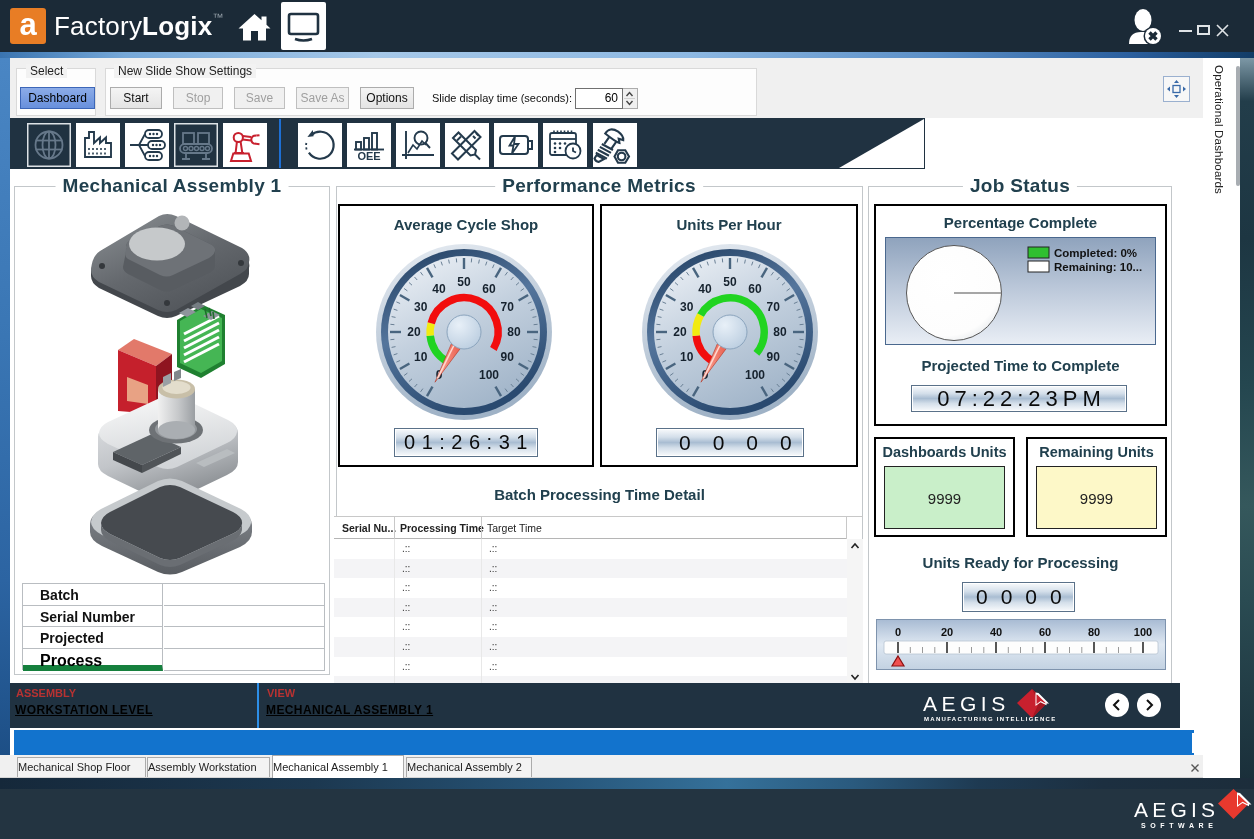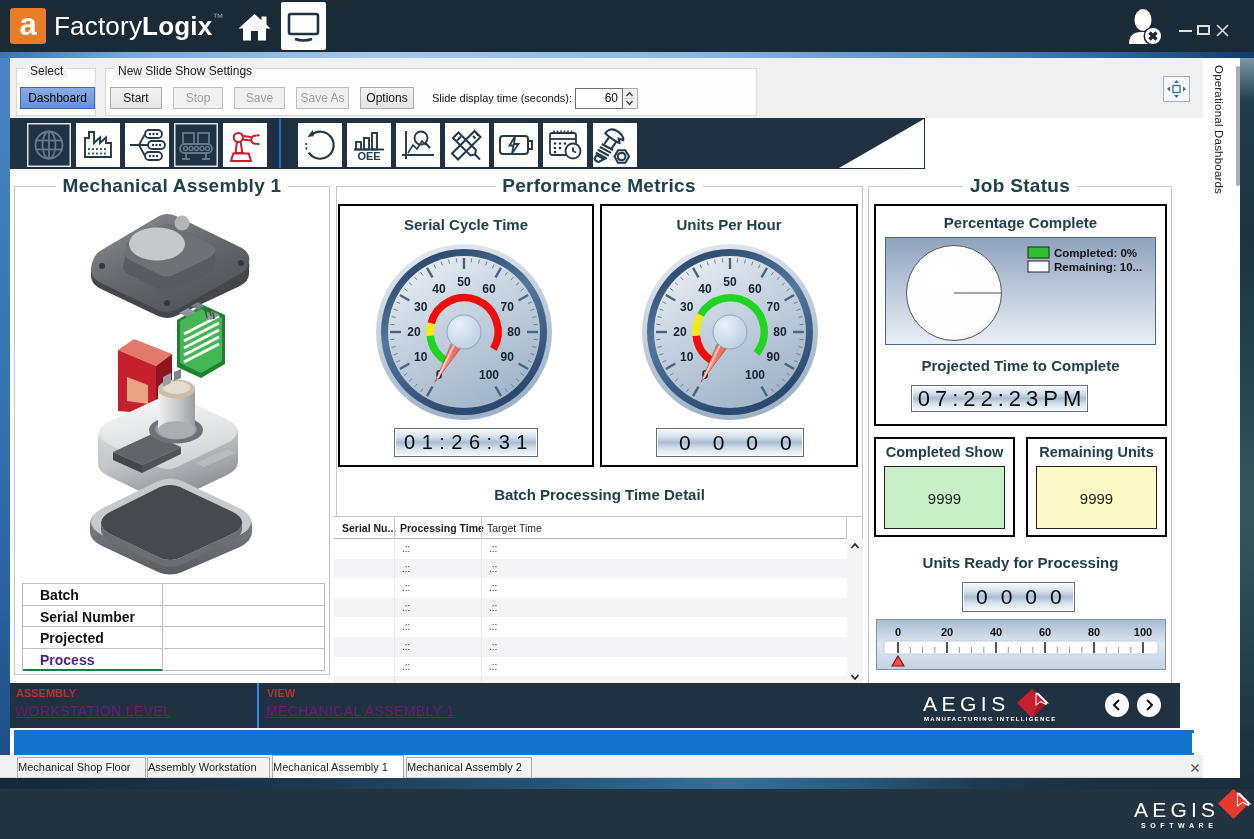--- a/index.html
+++ b/index.html
@@ -26,21 +26,21 @@
 .ibtn { position:absolute; top:4px; width:44px; height:44px; background:#fff; }
 .ibtn.dark { background:#203241; box-shadow:0 0 0 1.5px #dde2e6 inset; }
 .content { left:10px; top:169px; width:1193px; height:514px; background:#fff; }
 .fieldset { position:absolute; border:1px solid #c3c7ca; }
 .ftitle { position:absolute; font-weight:bold; font-size:19px; color:#21404e; background:#fff; padding:0 7px; white-space:nowrap; letter-spacing:0.3px; transform:translateX(-50%); }
 .blackbox { position:absolute; border:2px solid #000; background:#fff; }
 .boxtitle { position:absolute; width:100%; text-align:center; font-weight:bold; font-size:15px; color:#21404e; }
 .digital { position:absolute; background:linear-gradient(180deg,#f8fafc 0%,#d4dfea 30%,#a9bdd2 50%,#d4dfea 70%,#f8fafc 100%); border:1px solid #5a7189; box-shadow:inset 0 0 0 1px #fff; text-align:center; color:#0a0a0a; }
 .ctxbar { left:10px; top:683px; width:1170px; height:45px; background:#203241; }
 .ctxlabel { position:absolute; color:#b83232; font-weight:bold; font-size:11px; }
-.ctxval { position:absolute; color:#701a75; font-weight:normal; font-size:14px; text-decoration:underline; letter-spacing:0.4px; }
+.ctxval { position:absolute; color:#000000; font-weight:bold; font-size:12px; text-decoration:underline; letter-spacing:0.4px; }
 .bluebar { left:14px; top:730px; width:1180px; height:25px; background:#1273cd; }
 .tabstrip { left:0; top:755px; width:1203px; height:23px; background:#f0f0f0; border-bottom:1px solid #d5d5d5; }
 .tab { position:absolute; top:757px; height:20px; background:#f3f3f3; border:1px solid #ababab; border-bottom:none; font-size:11px; color:#222; line-height:19px; }
 .tab.active { top:755px; height:23px; background:#fff; z-index:2; line-height:22px; }
 .footer { left:0; top:778px; width:1254px; height:61px; background:#233441; }
 .rightdock { left:1203px; top:58px; width:37px; height:722px; background:#fff; }
 .rightedge { left:1240px; top:58px; width:14px; height:722px; background:linear-gradient(180deg,#7d98a6 0%,#223d4a 6%,#1d3642 25%,#24464f 45%,#35585c 62%,#2a4b52 75%,#1a2f3a 100%); }
 .vtext { position:absolute; writing-mode:vertical-rl; font-size:11.5px; color:#222; letter-spacing:0.2px; }
 </style>
 </head>
@@ -346,29 +346,29 @@
 </svg>
 
 <div class="abs" style="left:22px;top:583px;width:303px;height:87px;border:1px solid #b9bdc1;border-bottom:none">
   <div style="position:relative;width:100%;height:100%">
     <div style="position:absolute;left:0;top:0;width:140px;height:21.7px;border-bottom:1px solid #b9bdc1;border-right:1px solid #b9bdc1;font-weight:bold;font-size:14px;padding:3px 7px 0 17px;color:#111">Batch</div>
     <div style="position:absolute;left:141px;top:0;width:161px;height:21.7px;border-bottom:1px solid #b9bdc1"></div>
     <div style="position:absolute;left:0;top:21.7px;width:140px;height:21.7px;border-bottom:1px solid #b9bdc1;border-right:1px solid #b9bdc1;font-weight:bold;font-size:14px;padding:3px 0 0 17px;color:#111">Serial Number</div>
     <div style="position:absolute;left:141px;top:21.7px;width:161px;height:21.7px;border-bottom:1px solid #b9bdc1"></div>
     <div style="position:absolute;left:0;top:43.4px;width:140px;height:21.7px;border-bottom:1px solid #b9bdc1;border-right:1px solid #b9bdc1;font-weight:bold;font-size:14px;padding:3px 0 0 17px;color:#111">Projected</div>
     <div style="position:absolute;left:141px;top:43.4px;width:161px;height:21.7px;border-bottom:1px solid #b9bdc1"></div>
-    <div style="position:absolute;left:0;top:65.1px;width:140px;height:21.9px;border-bottom:2px solid #15803d;border-right:1px solid #b9bdc1;font-weight:bold;font-size:14px;padding:3px 0 0 17px;color:#4c1d95">Process</div>
+    <div style="position:absolute;left:0;top:65.1px;width:140px;height:21.9px;border-bottom:6px solid #15803d;border-right:1px solid #b9bdc1;font-weight:bold;font-size:16px;padding:3px 0 0 17px;color:#000000">Process</div>
     <div style="position:absolute;left:141px;top:65.1px;width:161px;height:21.9px;border-bottom:1px solid #b9bdc1"></div>
   </div>
 </div>
 
 <div class="fieldset" style="left:336px;top:186px;width:527px;height:497px;border-bottom:none"></div>
 <div class="ftitle" style="left:599px;top:175px">Performance Metrics</div>
 <div class="blackbox" style="left:338px;top:204px;width:256px;height:263px"></div>
-<div class="boxtitle" style="left:338px;top:216px;width:256px">Serial Cycle Time</div>
+<div class="boxtitle" style="left:338px;top:216px;width:256px">Average Cycle Shop</div>
 <div class="blackbox" style="left:600px;top:204px;width:258px;height:263px"></div>
 <div class="boxtitle" style="left:600px;top:216px;width:258px">Units Per Hour</div>
 <svg class="abs" style="left:364px;top:232px" width="200" height="200" viewBox="0 0 200 200">
  <defs>
   <linearGradient id="rimg" x1="0" y1="0" x2="0.4" y2="1">
         <stop offset="0" stop-color="#1f3c5e"></stop>
         <stop offset="0.5" stop-color="#54759c"></stop>
         <stop offset="1" stop-color="#2a4a70"></stop>
       </linearGradient>
   <linearGradient id="outg" x1="0" y1="0" x2="0.3" y2="1">
@@ -552,23 +552,23 @@
       </defs>
     <circle cx="68" cy="55" r="47.5" fill="url(#pieg)" stroke="#555" stroke-width="1"></circle>
     <line x1="68" y1="55" x2="115.5" y2="55" stroke="#888" stroke-width="1.4"></line>
     <rect x="142" y="9" width="21" height="11" fill="#2fbf30" stroke="#222" stroke-width="1"></rect>
     <rect x="142" y="23" width="21" height="11" fill="#ffffff" stroke="#222" stroke-width="1"></rect>
     <text x="168" y="18.5" font-size="11.5" font-weight="bold" fill="#111" font-family="Liberation Sans">Completed: 0%</text>
     <text x="168" y="32.5" font-size="11.5" font-weight="bold" fill="#111" font-family="Liberation Sans">Remaining: 10...</text>
   </svg>
 </div>
 <div class="boxtitle" style="left:874px;top:357px;width:293px">Projected Time to Complete</div>
-<div class="digital" style="left:911px;top:385px;width:177px;height:27px;font-size:22px;line-height:25px;letter-spacing:5px;text-indent:5px">07:22:23PM</div>
+<div class="digital" style="left:911px;top:385px;width:216px;height:27px;font-size:22px;line-height:25px;letter-spacing:5px;text-indent:5px">07:22:23PM</div>
 <div class="blackbox" style="left:874px;top:437px;width:141px;height:100px"></div>
-<div class="boxtitle" style="left:874px;top:444px;width:141px;font-size:14.5px">Completed Show</div>
+<div class="boxtitle" style="left:874px;top:444px;width:141px;font-size:14.5px">Dashboards Units</div>
 <div class="abs" style="left:884px;top:466px;width:121px;height:63px;background:#c9efc9;border:1px solid #222;text-align:center;font-size:15px;color:#222;line-height:63px">9999</div>
 <div class="blackbox" style="left:1026px;top:437px;width:141px;height:100px"></div>
 <div class="boxtitle" style="left:1026px;top:444px;width:141px;font-size:14.5px">Remaining Units</div>
 <div class="abs" style="left:1036px;top:466px;width:121px;height:63px;background:#fdf8c8;border:1px solid #222;text-align:center;font-size:15px;color:#222;line-height:63px">9999</div>
 <div class="boxtitle" style="left:874px;top:554px;width:293px">Units Ready for Processing</div>
 <div class="digital" style="left:962px;top:582px;width:113px;height:30px;font-size:21px;line-height:28px;letter-spacing:13px;text-indent:13px">0000</div>
 <div class="abs" style="left:876px;top:619px;width:290px;height:51px;background:linear-gradient(180deg,#a9bcd4 0%,#dfe8f2 50%,#c3d2e2 100%);border:1px solid #7e93ad">
   <svg width="288" height="49" viewBox="0 0 288 49">
     <g font-size="11" font-weight="bold" fill="#111" text-anchor="middle" font-family="Liberation Sans">
       <text x="21" y="16">0</text>

